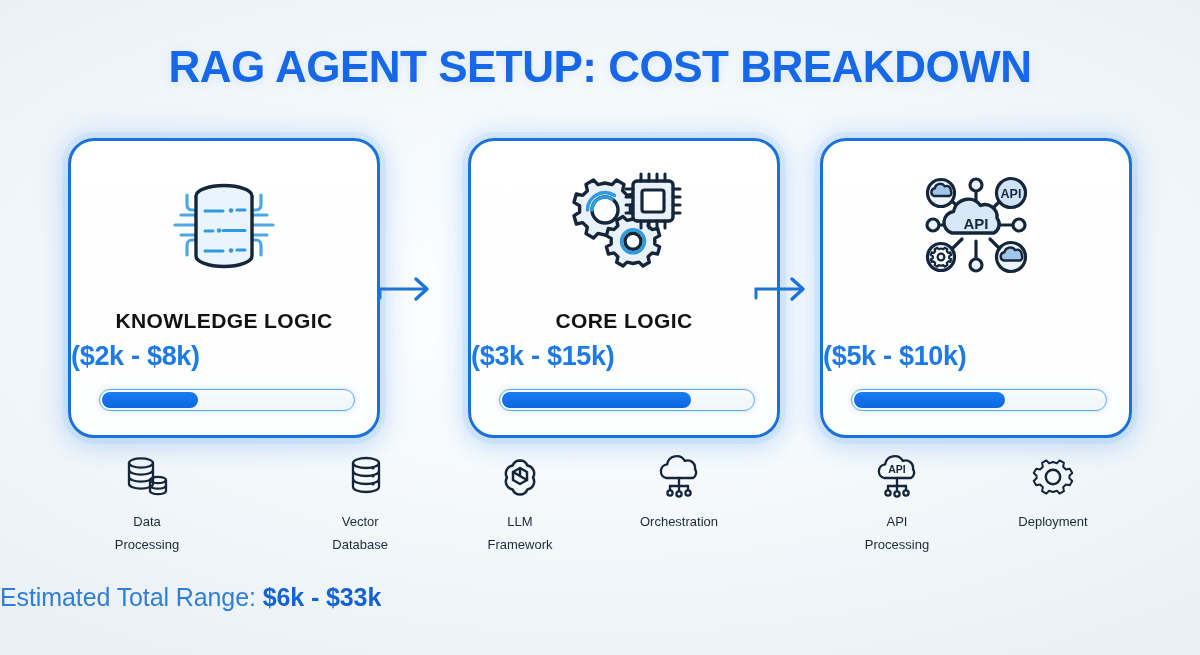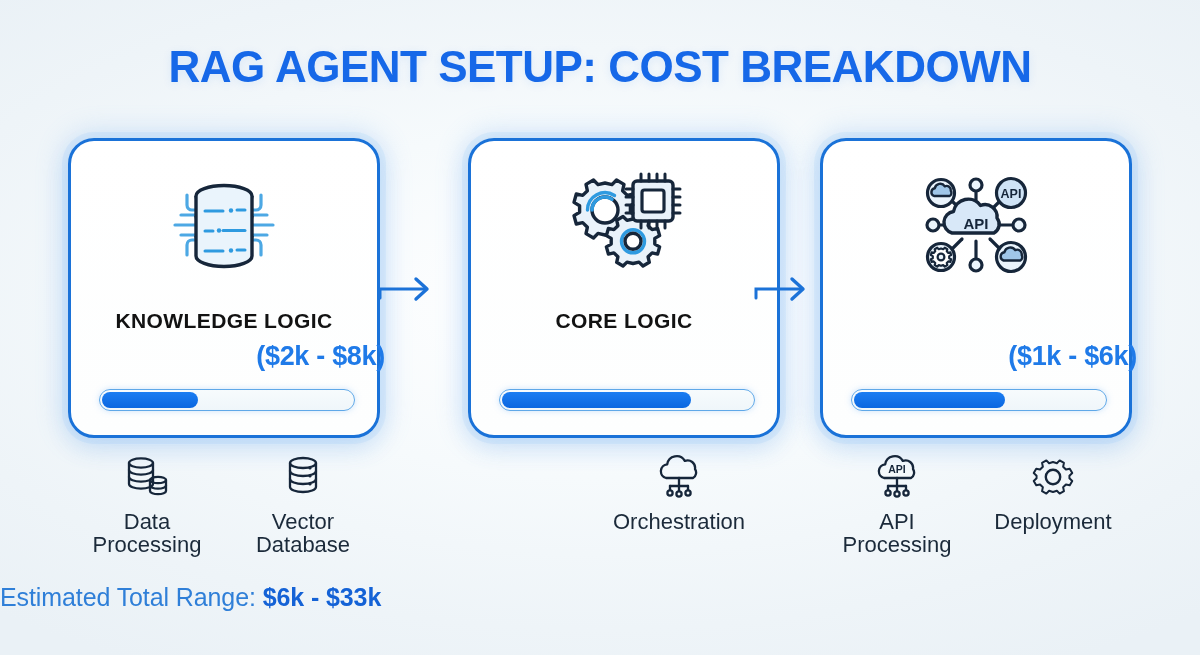--- a/index.html
+++ b/index.html
@@ -48,24 +48,23 @@
     display:flex;align-items:center;justify-content:center;
   }
   .card-title{
     position:absolute;top:168px;left:0;width:100%;
     text-align:center;
     font-size:21px;font-weight:700;letter-spacing:.4px;
     color:#121212;
   }
   .card-price{
     position:absolute;top:200px;left:0;width:100%;
-    text-align:right;
+    text-align:left;
     font-size:27px;font-weight:700;letter-spacing:-.3px;
     color:#1f7ae8;
-    padding-left:8px;
   }
   .bar-track{
     position:absolute;left:28px;top:248px;width:256px;height:22px;
     background:linear-gradient(180deg,#f7fbfd 0%,#eff6fa 100%);
     border:1.5px solid #5fa8e8;
     border-radius:11px;
     box-sizing:border-box;
     box-shadow:0 0 6px rgba(120,180,245,.35);
   }
   .bar-fill{
@@ -80,21 +79,21 @@
   
   .subrow{position:absolute;top:452px;left:0;width:1200px;height:112px;}
   .subitem{
     position:absolute;top:0;width:170px;
     display:flex;flex-direction:column;align-items:center;
   }
   .subitem .sico{height:48px;display:flex;align-items:flex-end;justify-content:center;}
   .subitem .slabel{
     margin-top:10px;
     text-align:center;
-    font-size:22px;
+    font-size:13px;
     line-height:23px;
     color:#1b2a3a;
     font-weight:400;
     max-width:160px;
   }
 
   
   .footer{
     position:absolute;top:583px;left:0;width:1200px;
     font-size:25px;color:#2f7fd8;font-weight:400;letter-spacing:-.1px;
@@ -188,20 +187,21 @@
                 <path d="M-20,12 h-7"></path>
               <path d="M20,-12 h7"></path>
                 <path d="M20,-4 h7"></path>
                 <path d="M20,4 h7"></path>
                 <path d="M20,12 h7"></path>
             </g>
           </g>
         </svg>
       </div>
       <div class="card-title">CORE LOGIC</div>
+      <div class="card-price">($3k - $15k)</div>
       <div class="bar-track">
         <div class="bar-fill" style="width: 189px;"></div>
       </div>
     </div>
 
     <div class="card c3">
       <div class="card-icon">
         <svg width="126" height="112" viewBox="0 0 126 112" aria-hidden="true">
           <g stroke="#16263a" stroke-width="3.2" fill="none" stroke-linecap="round">
             <path d="M63 22 v18"></path>
@@ -241,21 +241,21 @@
           </g>
 
           <g fill="#eaf4fc" stroke="#16263a" stroke-width="3.2">
             <circle cx="20" cy="56" r="6"></circle>
             <circle cx="106" cy="56" r="6"></circle>
             <circle cx="63" cy="16" r="6"></circle>
             <circle cx="63" cy="96" r="6"></circle>
           </g>
         </svg>
       </div>
-      <div class="card-price">($1k - $6k)</div>
+      <div class="card-price">($5k - $10k)</div>
       <div class="bar-track">
         <div class="bar-fill" style="width: 151.2px;"></div>
       </div>
     </div>
   </div>
 
   <div class="arrow" style="left:378px;">
     <svg width="60" height="34" viewBox="0 0 60 34" aria-hidden="true">
       <path d="M2 26 L2 17 L48 17" fill="none" stroke="#1b72d8" stroke-width="3" stroke-linecap="round"></path>
       <path d="M38 7 L49 17 L38 27" fill="none" stroke="#1b72d8" stroke-width="3.4" stroke-linecap="round" stroke-linejoin="round"></path>
@@ -282,41 +282,56 @@
             <path d="M28 26 v11 a8 3.2 0 0 0 16 0 v-11"></path>
             <path d="M28 31.5 a8 3.2 0 0 0 16 0"></path>
           </g>
         </svg>
       </div>
       <div class="slabel">
         <span>Data</span><br><span>Processing</span>
       </div>
     </div>
 
-    <div class="subitem" style="left:218px;">
+    <div class="subitem" style="left:218px;align-items:flex-end;">
       <div class="sico">
         <svg width="44" height="46" viewBox="0 0 44 46" aria-hidden="true">
           <g fill="none" stroke="#16263a" stroke-width="2.3" stroke-linecap="round">
             <ellipse cx="22" cy="9" rx="13" ry="5"></ellipse>
             <path d="M9 9 v24 a13 5 0 0 0 26 0 v-24"></path>
             <path d="M9 17 a13 5 0 0 0 26 0"></path>
             <path d="M9 25 a13 5 0 0 0 26 0"></path>
           </g>
           <g fill="#16263a">
               <circle cx="29" cy="14.2" r="1.4"></circle>
               <circle cx="29" cy="22.2" r="1.4"></circle>
               <circle cx="29" cy="30.2" r="1.4"></circle>
             </g>
         </svg>
       </div>
       <div class="slabel">
         <span>Vector</span><br><span>Database</span>
       </div>
     </div>
 
+    <div class="subitem" style="left:435px;">
+      <div class="sico">
+        <svg width="46" height="46" viewBox="0 0 46 46" aria-hidden="true">
+          <g fill="none" stroke="#16263a" stroke-width="2.5" stroke-linejoin="round" stroke-linecap="round">
+            <path d="M23 6.5 a8 8 0 0 1 7.4 5 a8 8 0 0 1 5.6 12 a8 8 0 0 1 -5.6 12 a8 8 0 0 1 -14.8 0 a8 8 0 0 1 -5.6 -12 a8 8 0 0 1 5.6 -12 a8 8 0 0 1 7.4 -5 Z"></path>
+            <path d="M23 14 l7 4 v8 l-7 4 l-7 -4 v-8 Z"></path>
+            <path d="M23 14 v8 l7 4"></path>
+            <path d="M16 18 l7 4"></path>
+          </g>
+        </svg>
+      </div>
+      <div class="slabel">
+        <span>LLM</span><br><span>Framework</span>
+      </div>
+    </div>
 
     <div class="subitem" style="left:594px;">
       <div class="sico">
         <svg width="52" height="46" viewBox="0 0 52 46" aria-hidden="true">
           <g fill="none" stroke="#16263a" stroke-width="2.3" stroke-linecap="round" stroke-linejoin="round">
             <path d="M13 24 a7 7 0 0 1 1.2 -13.7 a9.5 9.5 0 0 1 17.6 -3.4 a7.5 7.5 0 0 1 10.2 8.1 a6.3 6.3 0 0 1 -2 9 Z"></path>
             <path d="M26 24 v8"></path>
             <path d="M17 32 h18"></path>
             <path d="M17 32 v4"></path>
               <path d="M35 32 v4"></path>

